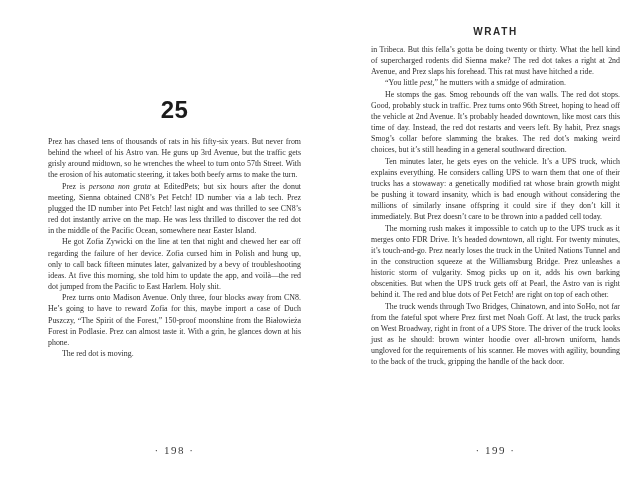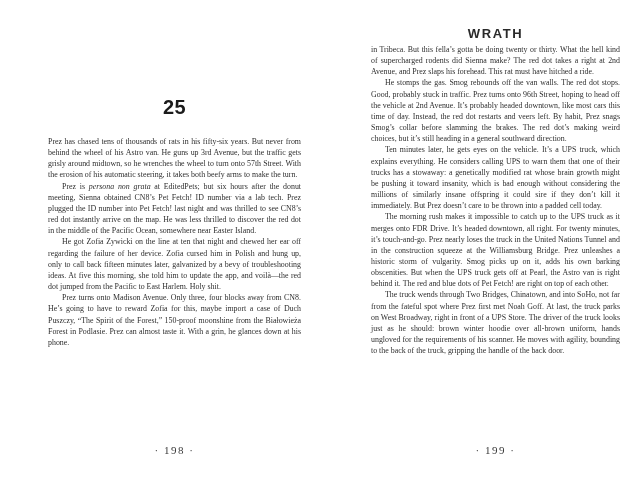--- a/index.html
+++ b/index.html
@@ -25,33 +25,33 @@
   .page-right { left: 371px; width: 249px; }
 
   .chapter-number {
     position: absolute;
     top: 96px;
     left: 0;
     width: 100%;
     text-align: center;
     font-family: "Liberation Sans", sans-serif;
     font-weight: 700;
-    font-size: 20px;
+    font-size: 24px;
     letter-spacing: 0.5px;
     color: #1b1b1b;
   }
   .running-header {
     position: absolute;
     top: 26px;
     left: 0;
     width: 100%;
     text-align: center;
     font-family: "Liberation Sans", sans-serif;
     font-weight: 700;
-    font-size: 13px;
+    font-size: 10px;
     letter-spacing: 1.6px;
     color: #2a2a2a;
   }
   .text-block {
     position: absolute;
     left: 0;
     width: 100%;
     font-size: 7.9px;
     line-height: 11.15px;
     text-align: justify;
@@ -82,28 +82,30 @@
 
 <div class="spread">
 
   <div class="page-column page-left">
     <div class="chapter-number">25</div>
     <div class="text-block text-left">
         <p>Prez has chased tens of thousands of rats in his fifty-six years. But never from behind the wheel of his Astro van. He guns up 3rd Avenue, but the traffic gets grisly around midtown, so he wrenches the wheel to turn onto 57th Street. With the erosion of his automatic steering, it takes both beefy arms to make the turn.</p>
         <p class="indent">Prez is <em>persona non grata</em> at EditedPets; but six hours after the donut meeting, Sienna obtained CN8’s Pet Fetch! ID number via a lab tech. Prez plugged the ID number into Pet Fetch! last night and was thrilled to see CN8’s red dot instantly arrive on the map. He was less thrilled to discover the red dot in the middle of the Pacific Ocean, somewhere near Easter Island.</p>
         <p class="indent">He got Zofia Zywicki on the line at ten that night and chewed her ear off regarding the failure of her device. Zofia cursed him in Polish and hung up, only to call back fifteen minutes later, galvanized by a bevy of troubleshooting ideas. At five this morning, she told him to update the app, and voilà—the red dot jumped from the Pacific to East Harlem. Holy shit.</p>
         <p class="indent">Prez turns onto Madison Avenue. Only three, four blocks away from CN8. He’s going to have to reward Zofia for this, maybe import a case of Duch Puszczy, “The Spirit of the Forest,” 150-proof moonshine from the Białowieża Forest in Podlasie. Prez can almost taste it. With a grin, he glances down at his phone.</p>
+        <p class="indent">The red dot is moving.</p>
       </div>
     <div class="page-number">· 198 ·</div>
   </div>
 
   <div class="page-column page-right">
     <div class="running-header">WRATH</div>
     <div class="text-block text-right">
         <p>in Tribeca. But this fella’s gotta be doing twenty or thirty. What the hell kind of supercharged rodents did Sienna make? The red dot takes a right at 2nd Avenue, and Prez slaps his forehead. This rat must have hitched a ride.</p>
+        <p class="indent">“You little <em>pest,</em>” he mutters with a smidge of admiration.</p>
         <p class="indent">He stomps the gas. Smog rebounds off the van walls. The red dot stops. Good, probably stuck in traffic. Prez turns onto 96th Street, hoping to head off the vehicle at 2nd Avenue. It’s probably headed downtown, like most cars this time of day. Instead, the red dot restarts and veers left. By habit, Prez snags Smog’s collar before slamming the brakes. The red dot’s making weird choices, but it’s still heading in a general southward direction.</p>
         <p class="indent">Ten minutes later, he gets eyes on the vehicle. It’s a UPS truck, which explains everything. He considers calling UPS to warn them that one of their trucks has a stowaway: a genetically modified rat whose brain growth might be pushing it toward insanity, which is bad enough without considering the millions of similarly insane offspring it could sire if they don’t kill it immediately. But Prez doesn’t care to be thrown into a padded cell today.</p>
         <p class="indent">The morning rush makes it impossible to catch up to the UPS truck as it merges onto FDR Drive. It’s headed downtown, all right. For twenty minutes, it’s touch-and-go. Prez nearly loses the truck in the United Nations Tunnel and in the construction squeeze at the Williamsburg Bridge. Prez unleashes a historic storm of vulgarity. Smog picks up on it, adds his own barking obscenities. But when the UPS truck gets off at Pearl, the Astro van is right behind it. The red and blue dots of Pet Fetch! are right on top of each other.</p>
         <p class="indent">The truck wends through Two Bridges, Chinatown, and into SoHo, not far from the fateful spot where Prez first met Noah Goff. At last, the truck parks on West Broadway, right in front of a UPS Store. The driver of the truck looks just as he should: brown winter hoodie over all-brown uniform, hands ungloved for the requirements of his scanner. He moves with agility, bounding to the back of the truck, gripping the handle of the back door.</p>
       </div>
     <div class="page-number">· 199 ·</div>
   </div>
 
 </div>
 

